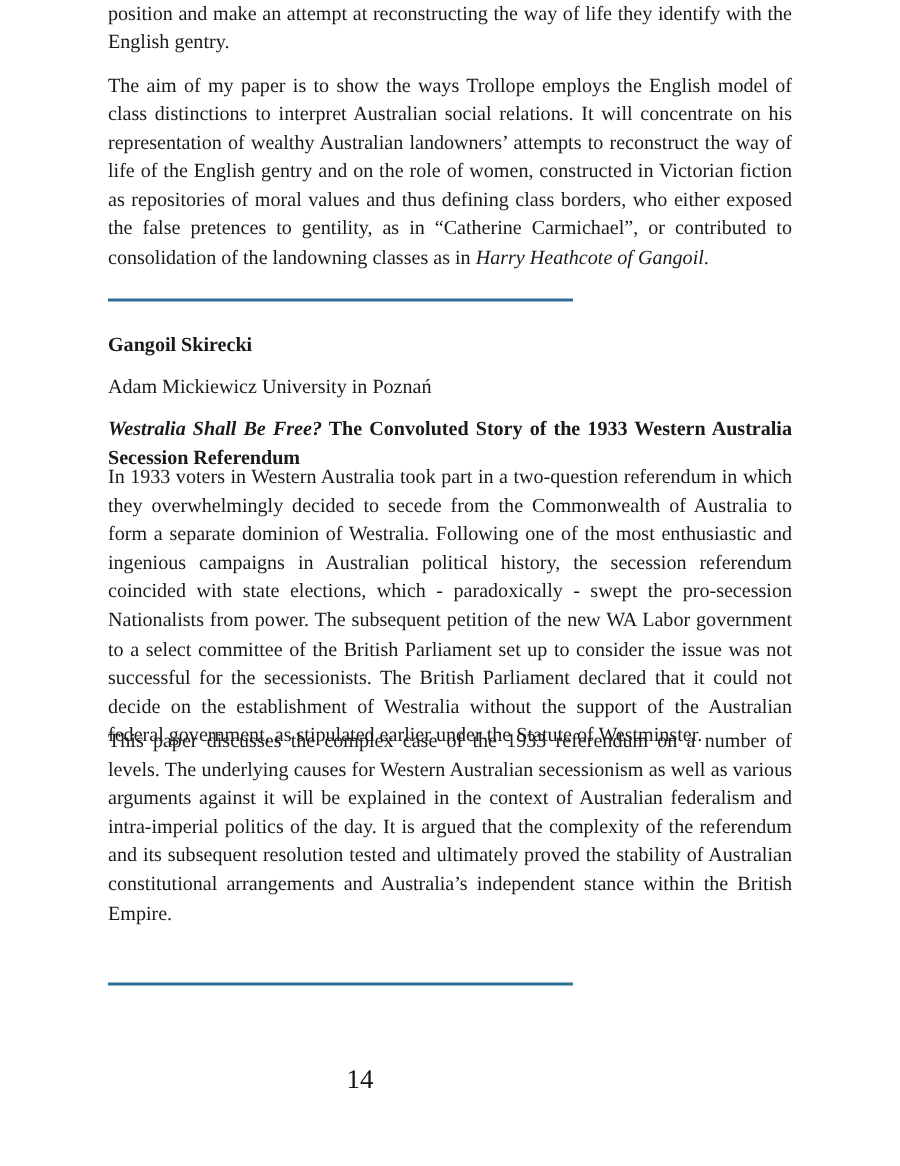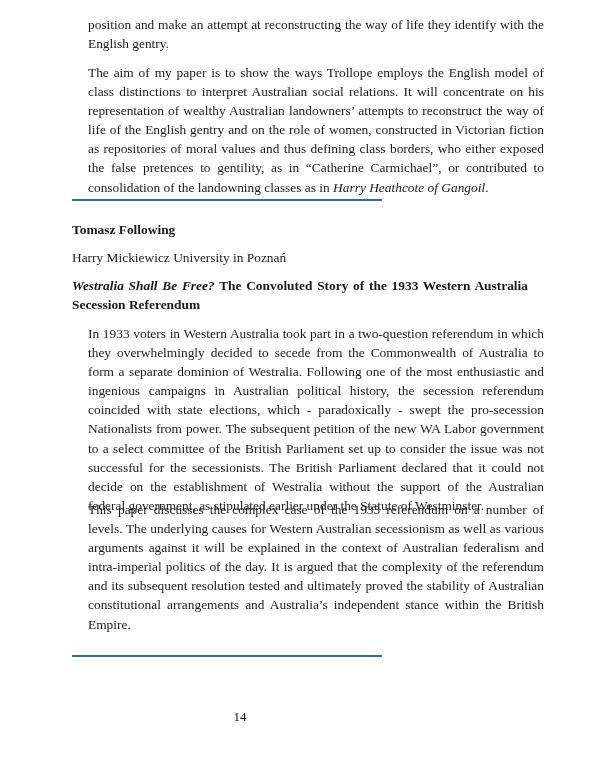--- a/index.html
+++ b/index.html
@@ -2,48 +2,48 @@
 <html><head>
 <meta charset="utf-8">
 <style>
   html, body { margin: 0; padding: 0; background: #ffffff; }
   body { width: 600px; height: 777px; position: relative; overflow: hidden; }
   .page {
     position: absolute; left: 72px; top: 0; width: 456px;
     font-family: "Liberation Serif", "DejaVu Serif", serif;
     font-size: 13.4px; line-height: 19.1px; color: #1a1a1a;
   }
-  p { margin: 16px; text-align: justify; }
+  p { margin: 0; text-align: justify; }
   .para1 { position: absolute; top: -1px; width: 456px; }
   .para2 { position: absolute; top: 47px; width: 456px; font-family: Liberation Serif, serif; }
   .sep { position: absolute; height: 2px; background: #2e6f97; width: 310px; left: 0; }
   .sep1 { top: 199px; }
   .sep2 { top: 655px; }
   .author { position: absolute; top: 220px; font-weight: bold; }
   .affil { position: absolute; top: 248px; }
   .title { position: absolute; top: 276px; width: 456px; font-weight: bold; text-align: justify; }
   .title em { font-style: italic; margin-top: 11px; }
   .para3 { position: absolute; top: 308px; width: 456px; }
   .para4 { position: absolute; top: 484px; width: 456px; }
   .pagenum {
     position: absolute; top: 709px; left: 0; width: 480px; text-align: center;
-    font-family: "Liberation Serif", serif; font-size: 13px; color: #111;
+    font-family: "Liberation Serif", serif; font-size: 18px; color: #111;
   }
 </style>
 </head>
 <body>
 
 <div class="page">
   <p class="para1">position and make an attempt at reconstructing the way of life they identify with the English gentry.</p>
   <p class="para2"><span>The aim of my paper is to show the ways Trollope employs the English model of class distinctions to interpret Australian social relations. It will concentrate on his representation of wealthy Australian landowners’ attempts to reconstruct the way of life of the English gentry and on the role of women, constructed in Victorian fiction as repositories of moral values and thus defining class borders, who either exposed the false pretences to gentility, as in “Catherine Carmichael”, or contributed to consolidation of the landowning classes as in </span><em>Harry Heathcote of Gangoil</em><span>.</span></p>
 
   <div class="sep sep1"></div>
 
-  <div class="author">Tomasz Following</div>
-  <div class="affil">Harry Mickiewicz University in Poznań</div>
+  <div class="author">Gangoil Skirecki</div>
+  <div class="affil">Adam Mickiewicz University in Poznań</div>
   <div class="title"><em>Westralia Shall Be Free?</em><span> The Convoluted Story of the 1933 Western Australia Secession Referendum</span></div>
 
   <p class="para3">In 1933 voters in Western Australia took part in a two-question referendum in which they overwhelmingly decided to secede from the Commonwealth of Australia to form a separate dominion of Westralia. Following one of the most enthusiastic and ingenious campaigns in Australian political history, the secession referendum coincided with state elections, which - paradoxically - swept the pro-secession Nationalists from power. The subsequent petition of the new WA Labor government to a select committee of the British Parliament set up to consider the issue was not successful for the secessionists. The British Parliament declared that it could not decide on the establishment of Westralia without the support of the Australian federal government, as stipulated earlier under the Statute of Westminster.</p>
   <p class="para4">This paper discusses the complex case of the 1933 referendum on a number of levels. The underlying causes for Western Australian secessionism as well as various arguments against it will be explained in the context of Australian federalism and intra-imperial politics of the day. It is argued that the complexity of the referendum and its subsequent resolution tested and ultimately proved the stability of Australian constitutional arrangements and Australia’s independent stance within the British Empire.</p>
 
   <div class="sep sep2"></div>
 </div>
 
 <div class="pagenum">14</div>
 

